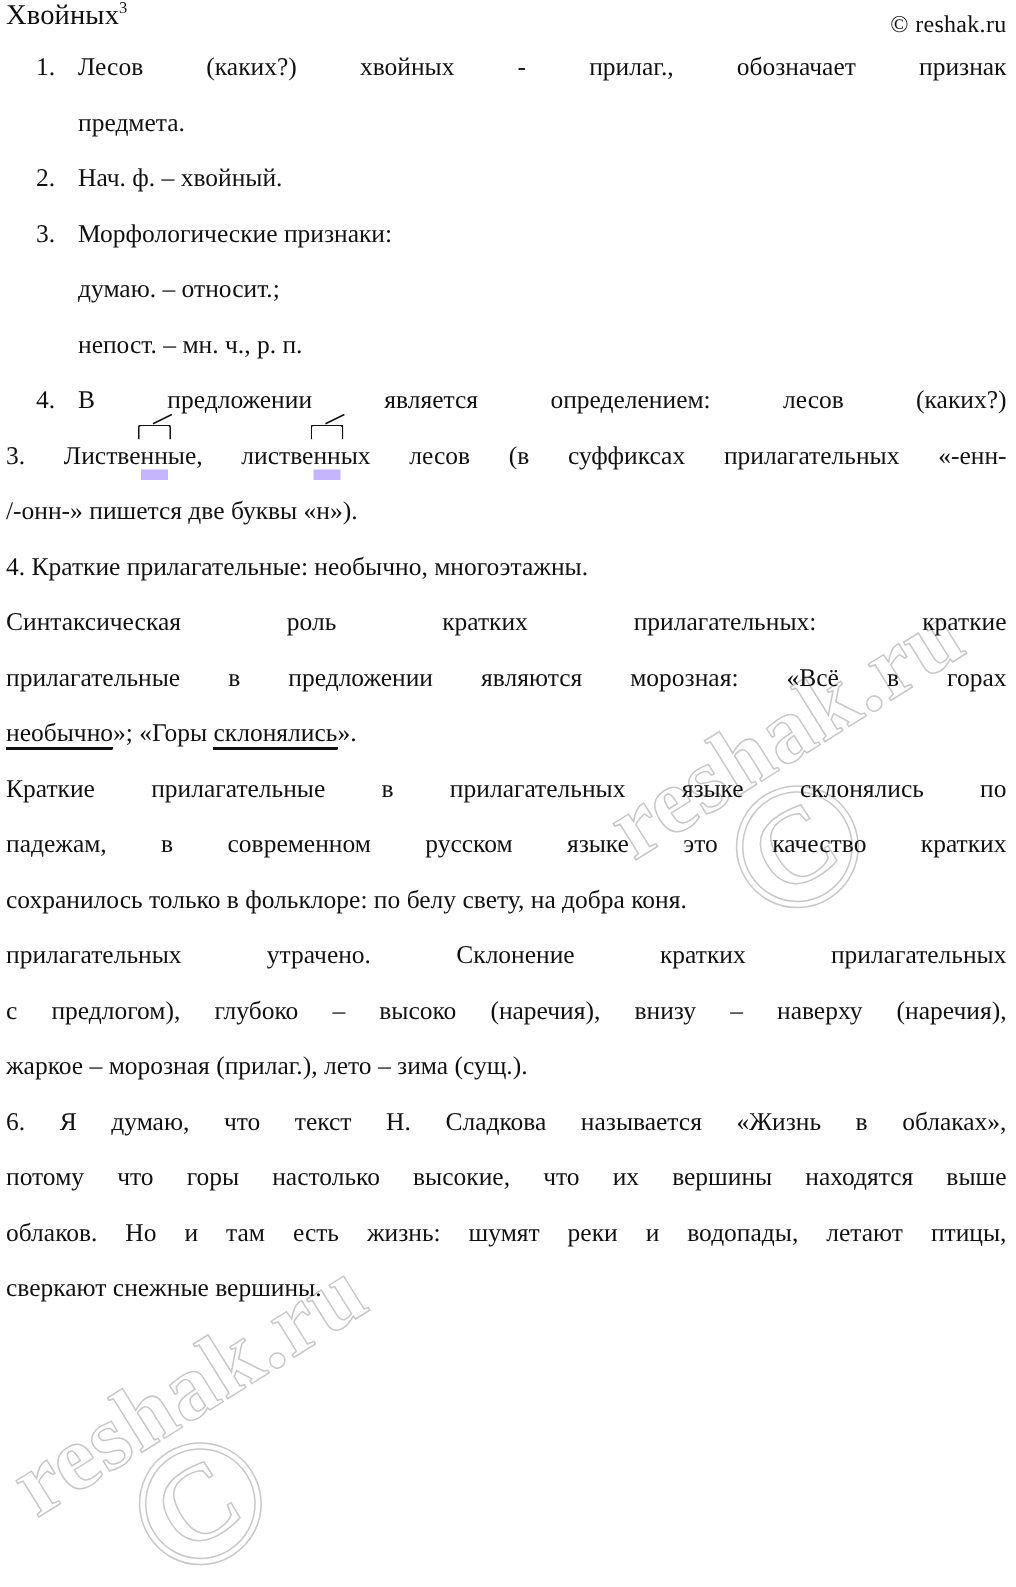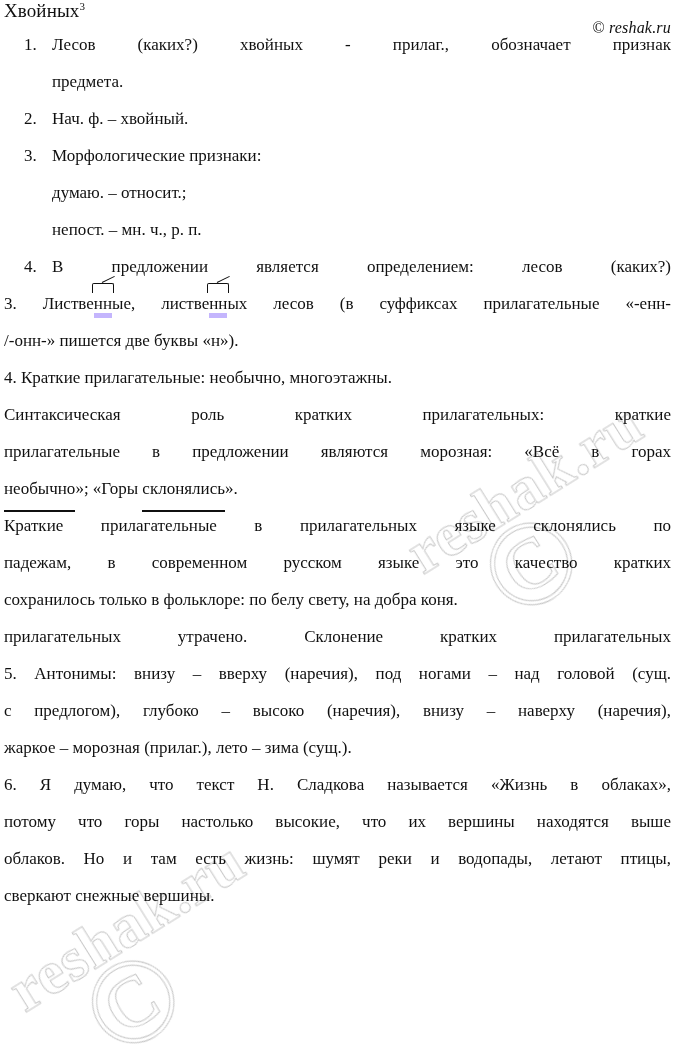--- a/index.html
+++ b/index.html
@@ -40,26 +40,25 @@
     white-space: nowrap;
   }
   .headword sup {
     font-size: 11px;
     vertical-align: super;
     line-height: 0;
   }
   .copyright {
     position: absolute;
     right: 6px;
-    top: 18px;
+    top: 7px;
     font-size: 16px;
     line-height: 20px;
     white-space: nowrap;
     letter-spacing: .2px;
-    font-style: italic;
   }
 
   
   .content {
     position: relative;
     z-index: 2;
     padding: 0 6px 0 4px;
     box-sizing: border-box;
   }
 
@@ -136,29 +135,29 @@
       radial-gradient(circle at 2px 3px, transparent 1.4px, #101010 1.5px, #101010 2.0px, transparent 2.1px),
       radial-gradient(circle at 6px 1px, transparent 1.4px, #101010 1.5px, #101010 2.0px, transparent 2.1px);
     background-size: 8px 4px;
     background-repeat: repeat-x;
   }
 
   
   .dbl {
     border-bottom: 1px solid #101010;
     box-shadow: inset 0 -4px 0 -3px #101010;
-    padding-bottom: 13px;
+    padding-bottom: 1px;
     white-space: nowrap;
   }
 
   
   .suffix {
     position: relative;
     white-space: nowrap;
-    border-bottom: 5px solid #c4b5fd;
+    border-bottom: 7px solid #c4b5fd;
   }
   .suffix::before {
     content: "";
     position: absolute;
     left: 50%;
     transform: translateX(-50%);
     top: -11px;
     width: 20px;
     height: 9px;
     border-left: 1px solid #101010;
@@ -256,40 +255,39 @@
       <div class="subline">непост. – мн. ч., р. п.</div>
 
       <li>
         <span class="num">4.</span>
         <span class="li-inner stretch">В предложении является определением: лесов (каких?)</span>
       </li>
 
     </ol>
 
     <div class="para">
-      <span class="ln"><span>3. </span><span>Листве</span><span class="suffix">нн</span><span>ые, </span><span>листве</span><span class="suffix">нн</span><span>ых</span><span> лесов (в суффиксах прилагательные «-енн-</span></span>
+      <span class="ln"><span>3. </span><span>Листве</span><span class="suffix">нн</span><span>ые, </span><span>листве</span><span class="suffix">нн</span><span>ых</span><span> лесов (в суффиксах прилагательных «-енн-</span></span>
       <span class="ln last">/-онн-» пишется две буквы «н»).</span>
     </div>
 
     <div class="para">
       <span class="ln last">4. Краткие прилагательные: необычно, многоэтажны.</span>
       <span class="ln">Синтаксическая роль кратких прилагательных: краткие</span>
       <span class="ln">прилагательные в предложении являются морозная: «Всё в горах</span>
       <span class="ln last"><span class="dbl">необычно</span><span>»; «Горы </span><span class="dbl">склонялись</span><span>».</span></span>
     </div>
 
     <div class="para">
       <span class="ln">Краткие прилагательные в прилагательных языке склонялись по</span>
       <span class="ln">падежам, в современном русском языке это качество кратких</span>
       <span class="ln last">сохранилось только в фольклоре: по белу свету, на добра коня.</span>
       <span class="ln">прилагательных утрачено. Склонение кратких прилагательных</span>
     </div>
 
     <div class="para">
-      <span class="ln">5. Антонимы: внизу – вверху (наречия), под ногами – над головой (сущ.</span>
       <span class="ln">с предлогом), глубоко – высоко (наречия), внизу – наверху (наречия),</span>
       <span class="ln last">жаркое – морозная (прилаг.), лето – зима (сущ.).</span>
     </div>
 
     <div class="para">
       <span class="ln">6. Я думаю, что текст Н. Сладкова называется «Жизнь в облаках»,</span>
       <span class="ln">потому что горы настолько высокие, что их вершины находятся выше</span>
       <span class="ln">облаков. Но и там есть жизнь: шумят реки и водопады, летают птицы,</span>
       <span class="ln last">сверкают снежные вершины.</span>
     </div>

